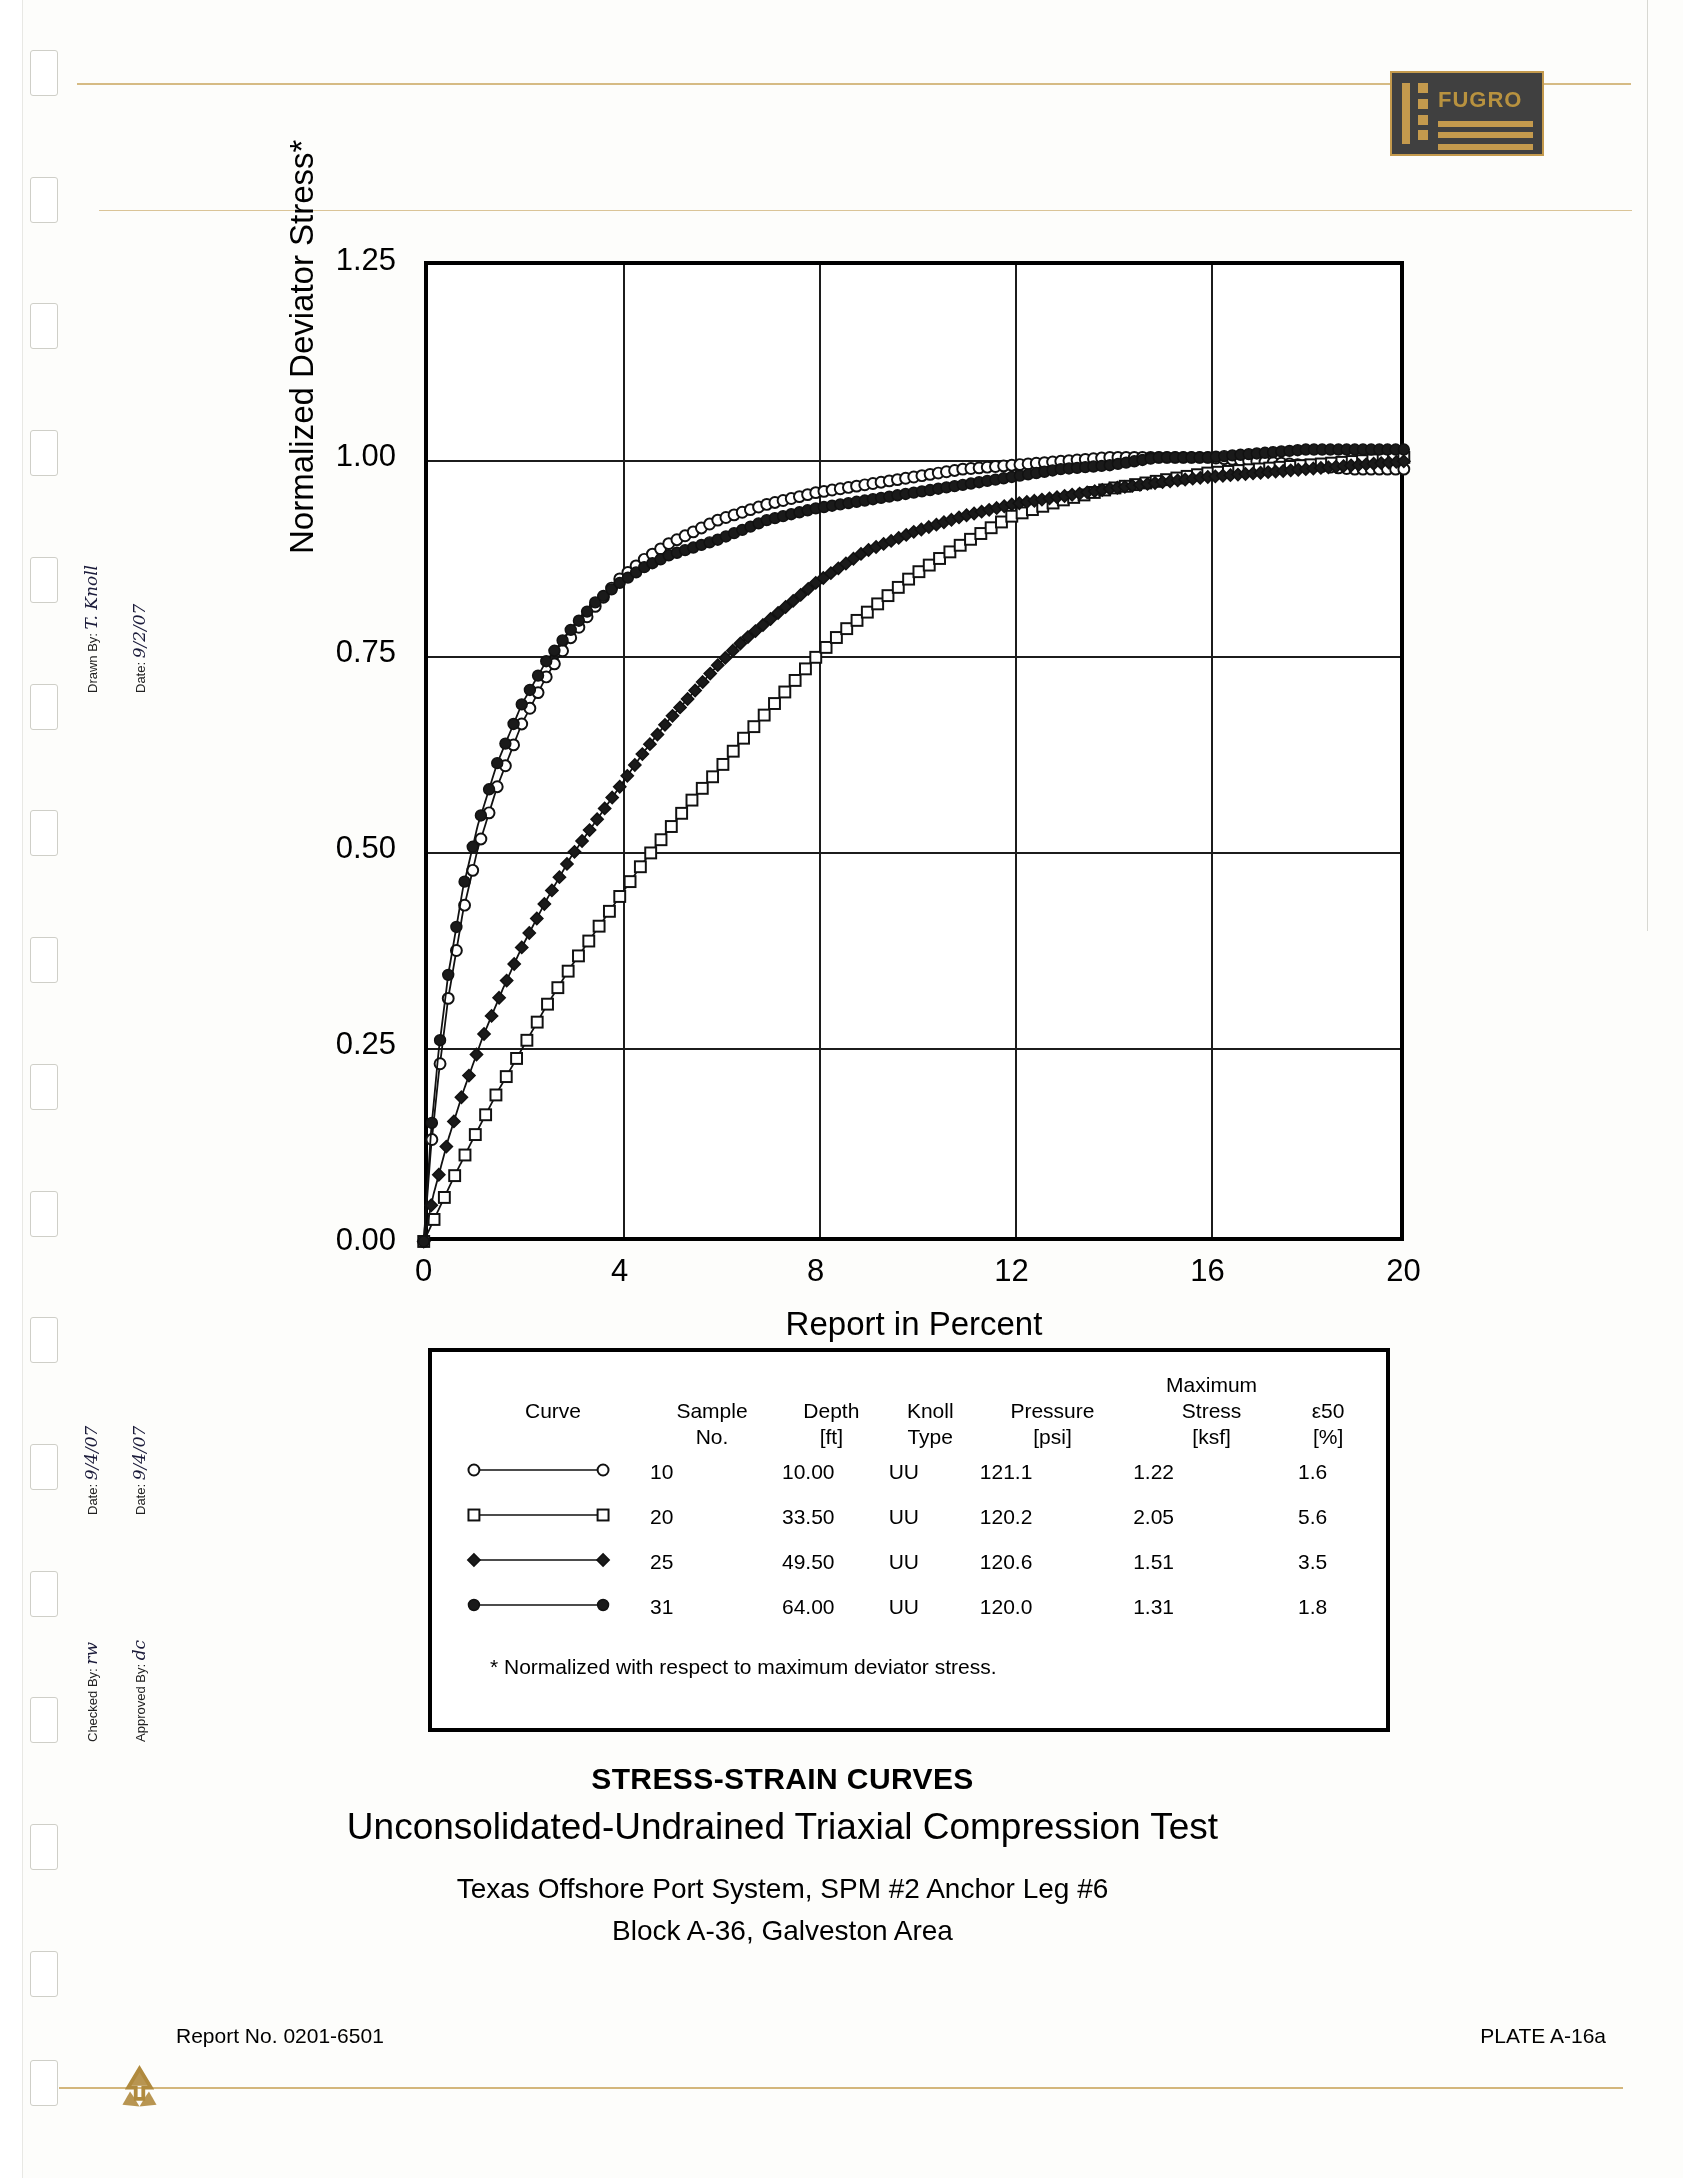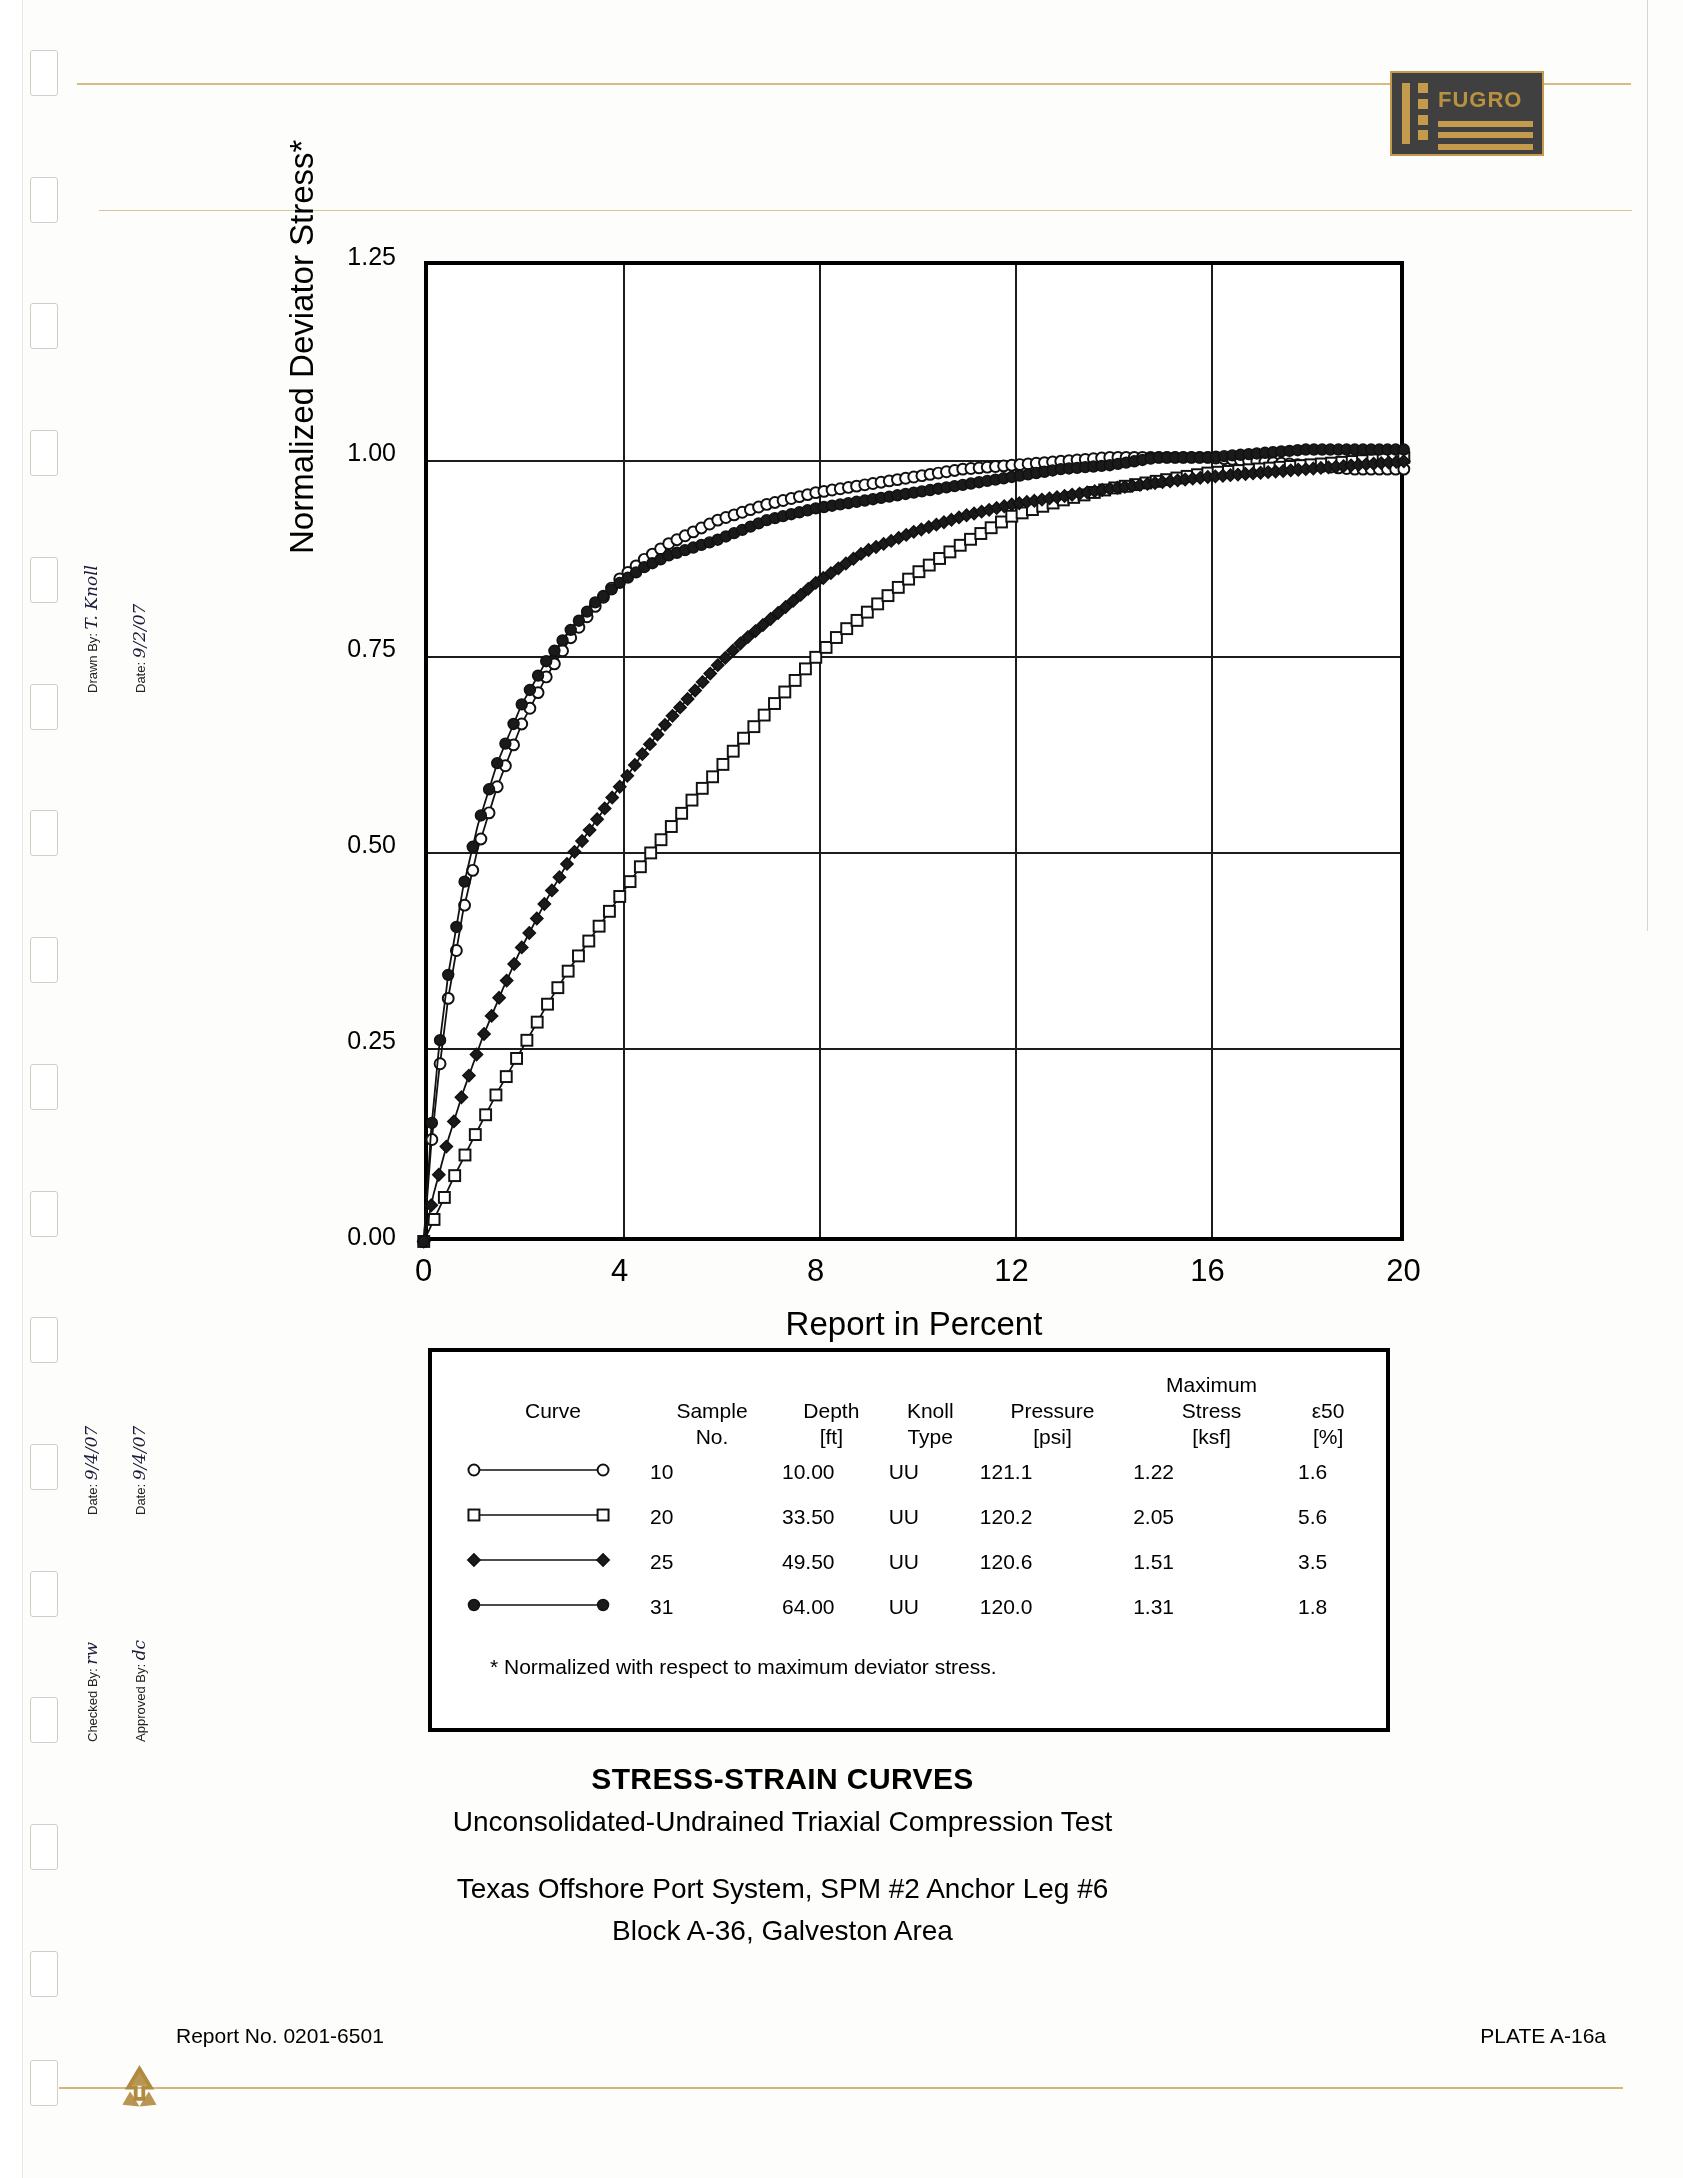--- a/index.html
+++ b/index.html
@@ -115,21 +115,21 @@
     position: absolute;
     background: #1c1c1c;
   }
   .grid-v { width: 2px; top: 0; bottom: 0; }
   .grid-h { height: 2px; left: 0; right: 0; }
 
   .ytick-label {
     position: absolute;
     right: 1420px;
     text-align: right;
-    font-size: 25px;
+    font-size: 31px;
     color: #000;
     width: 139px;
     left: auto;
   }
   .xtick-label {
     position: absolute;
     text-align: center;
     font-size: 31px;
     color: #000;
     width: 69px;
@@ -184,21 +184,21 @@
     font-size: 21px;
   }
 
   
   .caption {
     position: absolute;
     width: 1565px;
     text-align: center;
   }
   #title-main { top: 1762px; font-size: 30px; font-weight: bold; letter-spacing: 0.4px; }
-  #title-sub  { top: 1806px; font-size: 28px; }
+  #title-sub  { top: 1806px; font-size: 37px; }
   #title-proj { top: 1873px; font-size: 28px; }
   #title-block{ top: 1915px; font-size: 28px; }
 
   #report-no {
     position: absolute;
     left: 176px; top: 2024px;
     font-size: 21px;
   }
   #plate-no {
     position: absolute;

